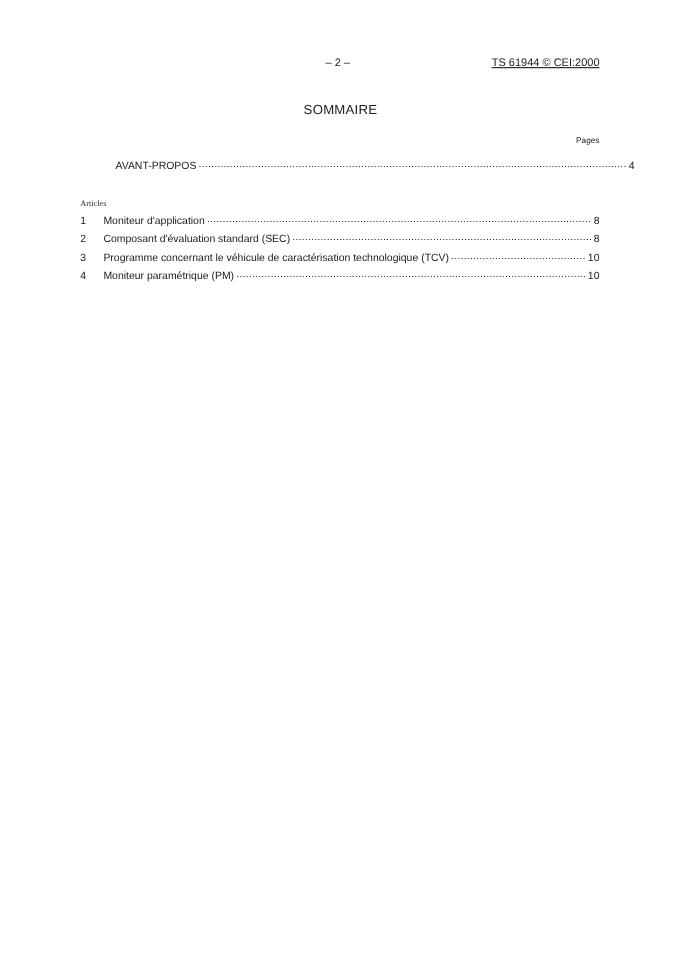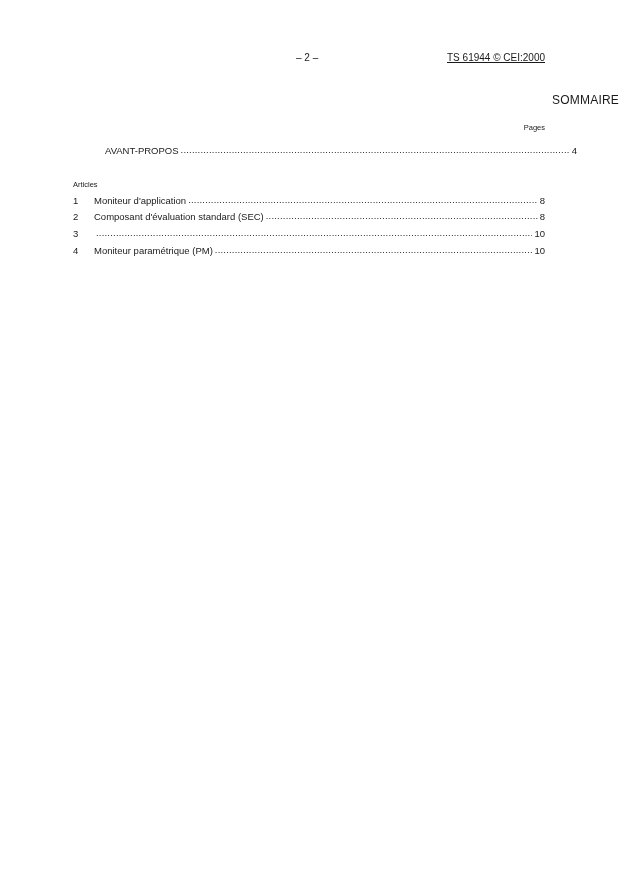--- a/index.html
+++ b/index.html
@@ -26,21 +26,21 @@
       top: 52px;
       right: 74px;
       font-size: 10px;
       text-decoration: underline;
     }
     .title {
       position: absolute;
       top: 93px;
       left: 0;
       width: 619px;
-      text-align: right;
+      text-align: center;
       font-size: 12px;
       letter-spacing: 0.2px;
     }
     .pages-label {
       position: absolute;
       top: 123px;
       right: 74px;
       font-size: 7.5px;
       text-align: center;
     }
@@ -78,20 +78,21 @@
     }
     .toc-page {
       flex: 0 0 auto;
       text-align: right;
     }
     .articles-label {
       position: absolute;
       top: 180px;
       left: 73px;
       font-size: 7.5px;
+      font-family: Liberation Serif, serif;
     }
   </style>
 </head>
 <body>
 
 <div>
   <span class="page-number">– 2 –</span>
   <span class="doc-ref">TS 61944 © CEI:2000</span>
 </div>
 
@@ -116,20 +117,21 @@
 
 <div class="toc-line" style="top:210px;">
   <span class="toc-num">2</span>
   <span class="toc-title">Composant d'évaluation standard (SEC)</span>
   <span class="toc-dots"></span>
   <span class="toc-page">8</span>
 </div>
 
 <div class="toc-line" style="top:227px;">
   <span class="toc-num">3</span>
+  <span class="toc-title">Programme concernant le véhicule de caractérisation technologique (TCV)</span>
   <span class="toc-dots"></span>
   <span class="toc-page">10</span>
 </div>
 
 <div class="toc-line" style="top:244px;">
   <span class="toc-num">4</span>
   <span class="toc-title">Moniteur paramétrique (PM)</span>
   <span class="toc-dots"></span>
   <span class="toc-page">10</span>
 </div>

